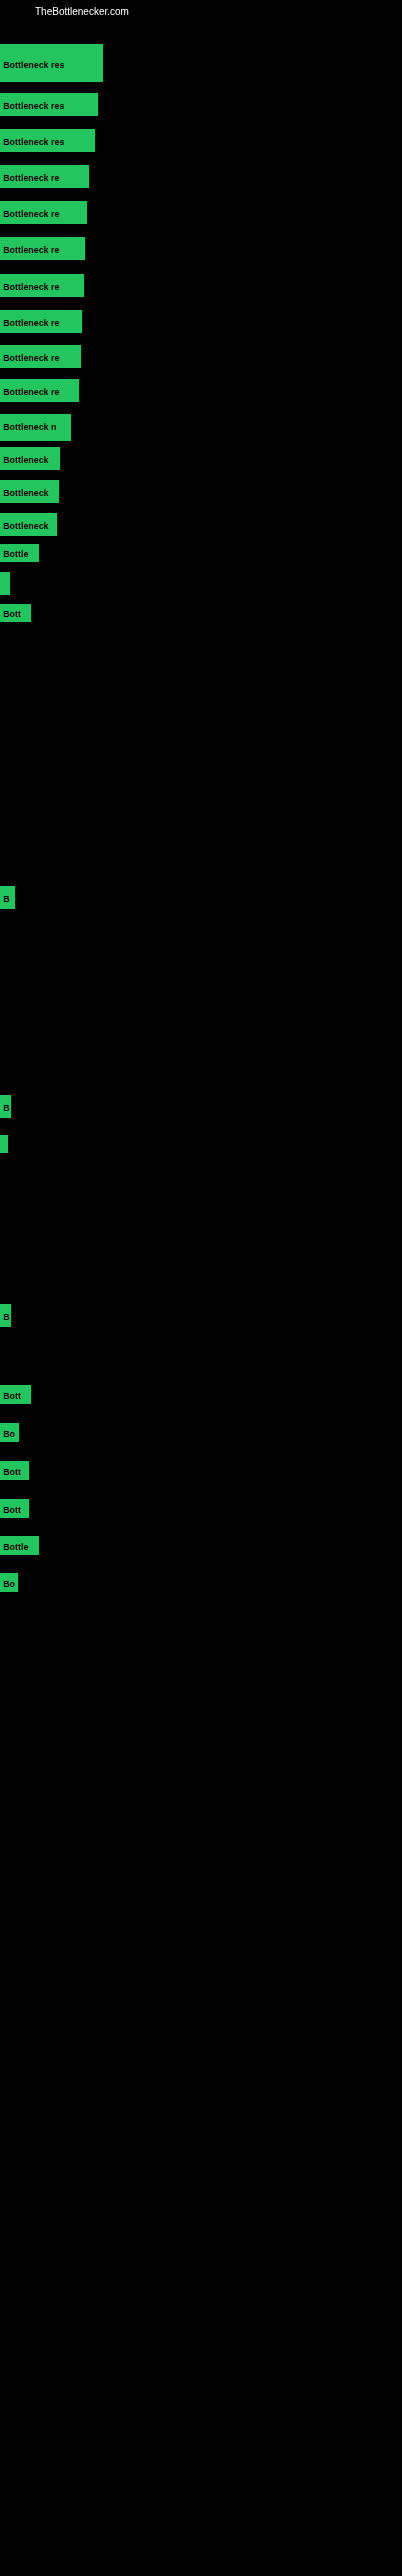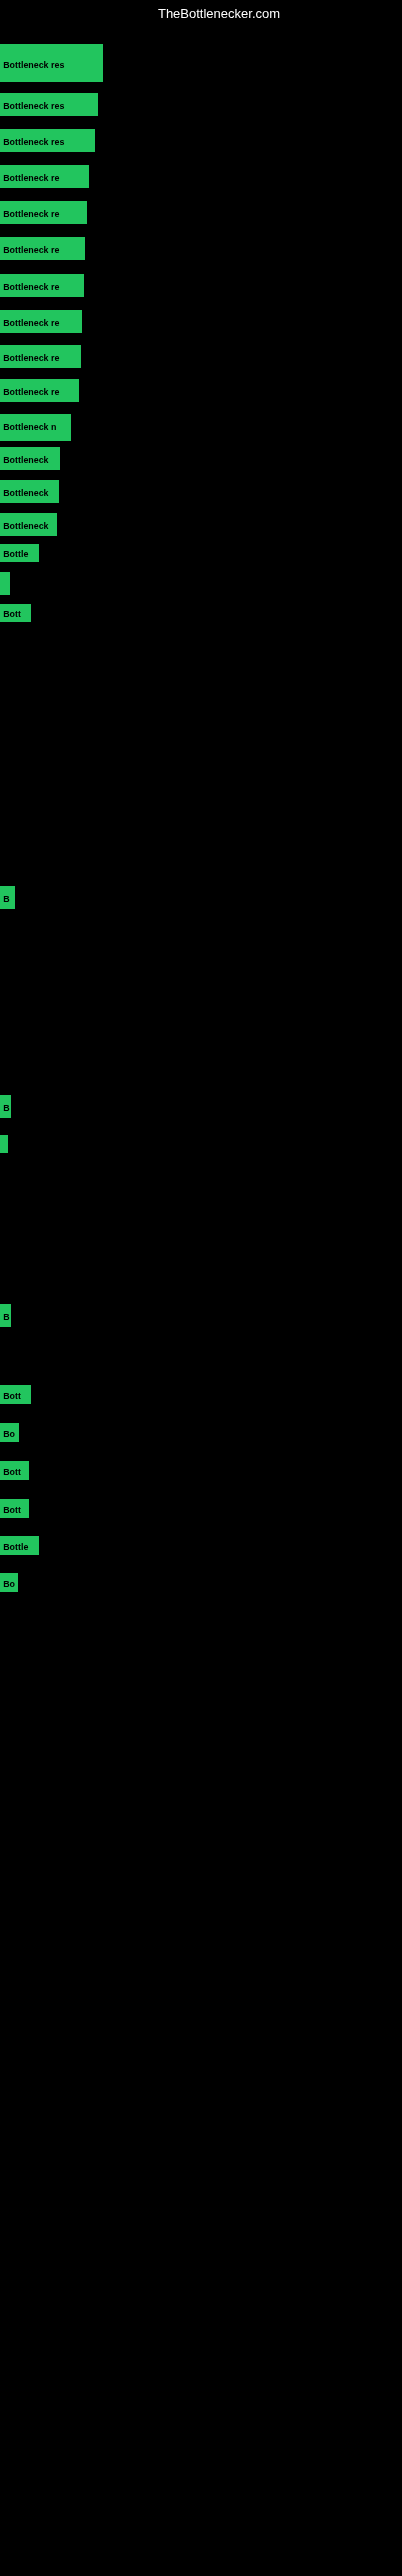--- a/index.html
+++ b/index.html
@@ -8,23 +8,23 @@
       box-sizing: border-box;
     }
     body {
       background-color: #000000;
       width: 403px;
       min-height: 2576px;
       font-family: Arial, sans-serif;
       position: relative;
     }
     .site-title {
-      text-align: center;
+      text-align: left;
       color: #ffffff;
-      font-size: 13px;
+      font-size: 10px;
       padding: 6.4px 0;
       position: absolute;
       top: 0;
       left: 0;
       right: 0;
       margin-left: 35px;
     }
     .bottleneck-label {
       background-color: #22c55e;
       color: #000000;

